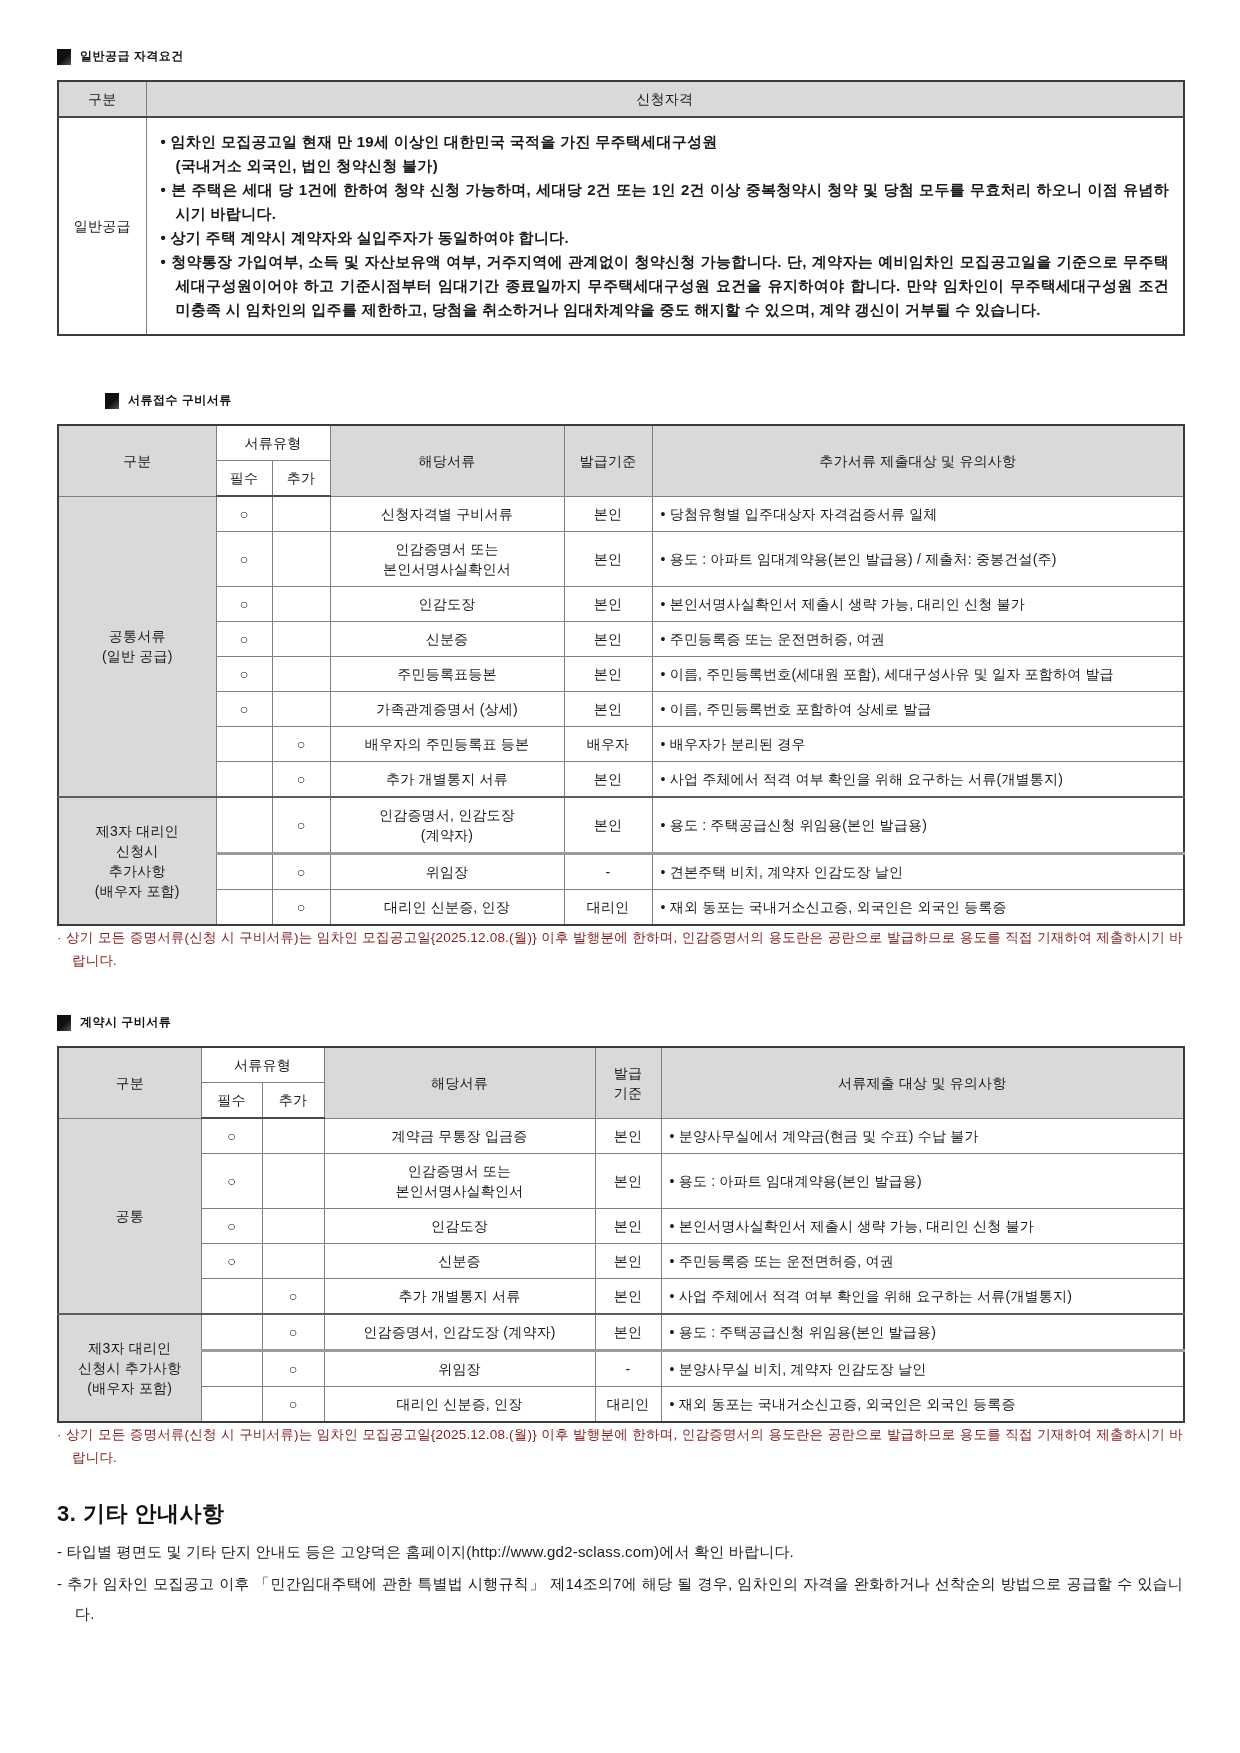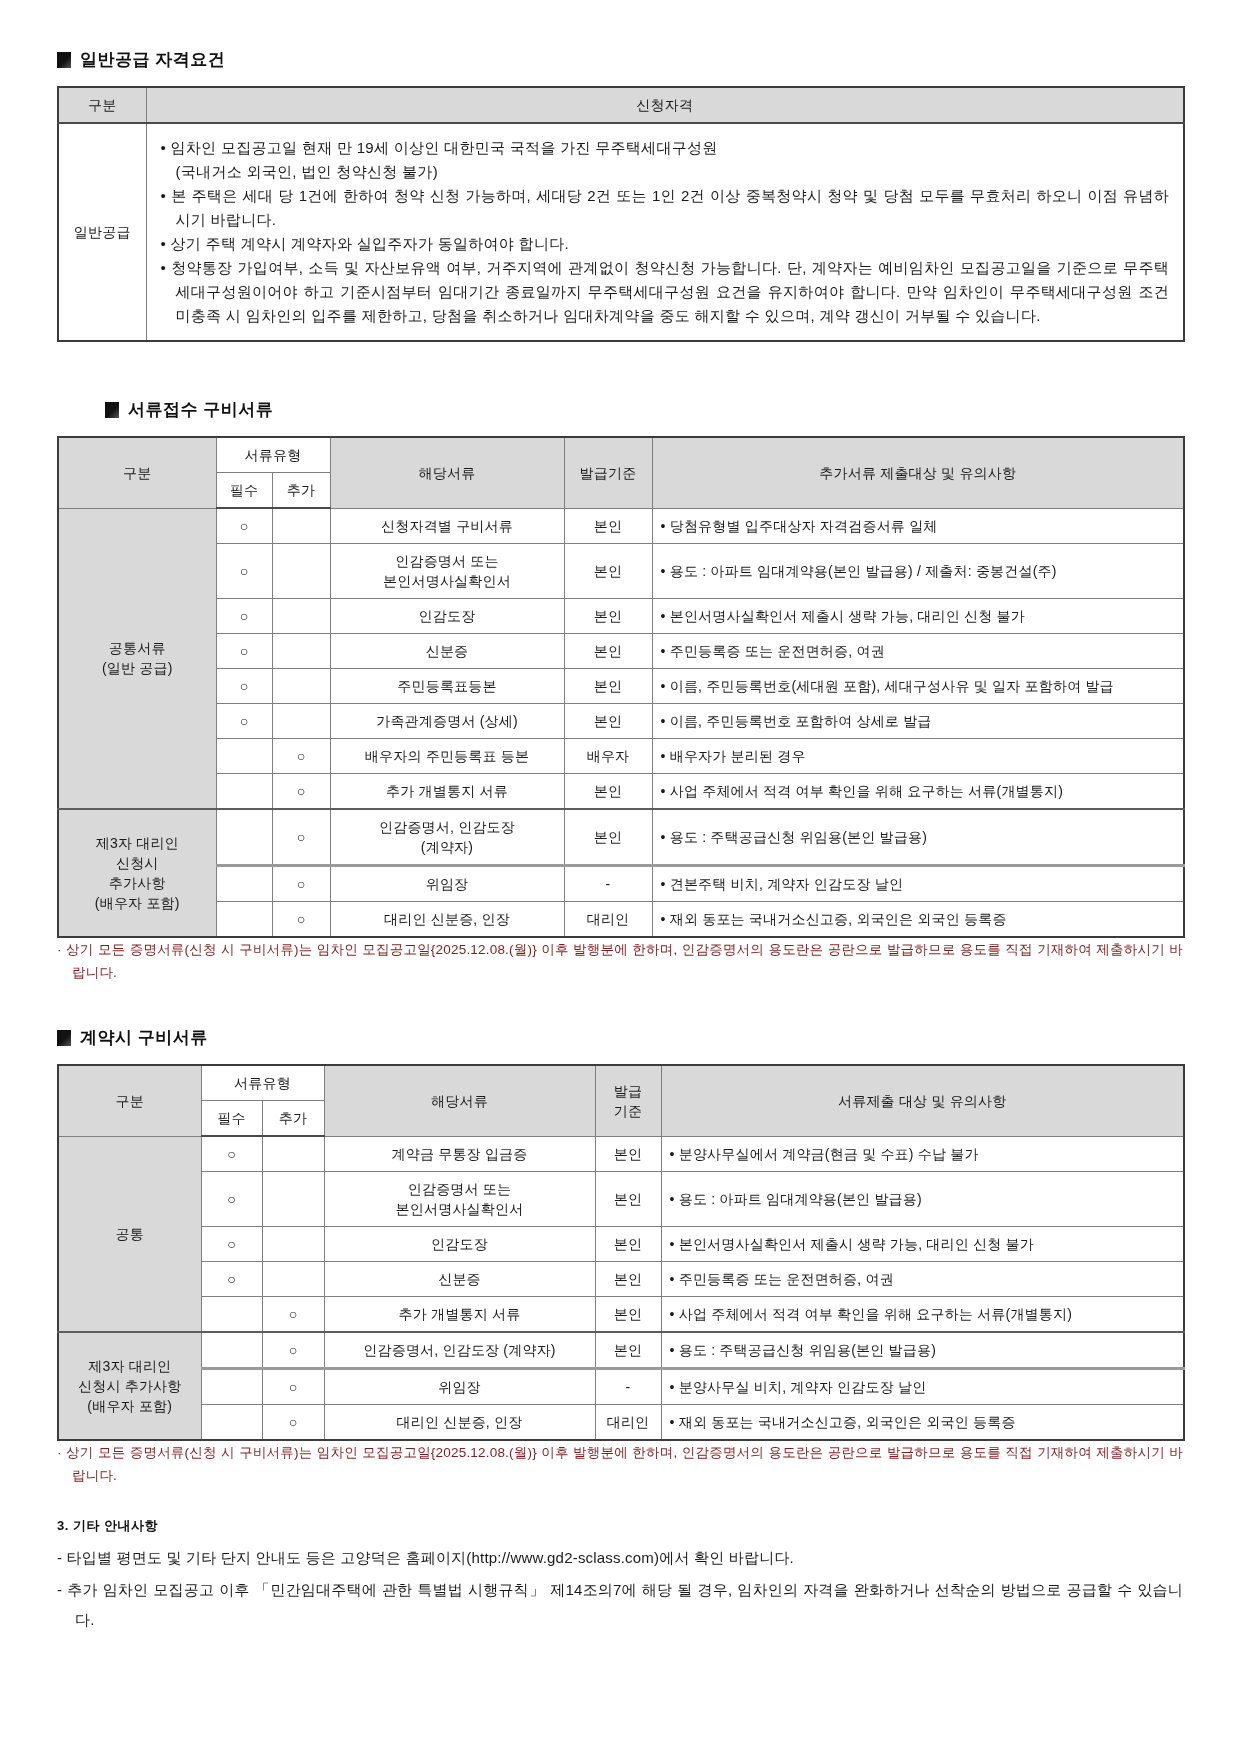--- a/index.html
+++ b/index.html
@@ -8,27 +8,27 @@
     width:1240px; min-height:1753px;
     font-family:"Liberation Sans","DejaVu Sans",sans-serif;
     color:#1a1a1a;
     -webkit-font-smoothing:antialiased;
   }
   .page { padding:48px 57px 40px 57px; }
 
   
   .section-title{
     display:flex; align-items:center; gap:9px;
-    font-size:17px; font-weight:bold; letter-spacing:0.5px; color:#111;
+    font-size:12px; font-weight:bold; letter-spacing:0.5px; color:#111;
   }
   .sq{
     width:14px; height:16px; flex:0 0 auto;
     background:linear-gradient(135deg,#111 55%,#555 100%);
   }
-  .plain-title{ font-size:13px; font-weight:bold; letter-spacing:0.5px; color:#111; }
+  .plain-title{ font-size:22px; font-weight:bold; letter-spacing:0.5px; color:#111; }
 
   
   table{
     width:1126px; border-collapse:collapse; table-layout:fixed;
     font-size:14px; color:#1a1a1a;
   }
   .tbl{ border:2px solid #3c3c3c; }
   td,th{
     border:1px solid #7f7f7f;
     vertical-align:middle; text-align:center;
@@ -46,20 +46,21 @@
   tr.group-start td{ border-top:2px solid #5d5d5d; }
   tr.thick-top td{ border-top:3px solid #9a9a9a; }
 
   
   .t1 td.qual-cell{
     text-align:justify; padding:12px 14px; font-size:15px; line-height:24px;
   }
   .t1 .bullet-item{
     padding-left:15px; text-indent:-15px; white-space:pre-line;
     text-align:justify;
+    font-weight:bold;
   }
   .t1 td, .t1 th { letter-spacing:0.3px; }
 
   
   .table-note{
     width:1126px;
     font-size:13.5px; line-height:23px; color:#7f1d1d;
     padding-left:15px; text-indent:-15px; text-align:justify;
     letter-spacing:0.2px;
   }

